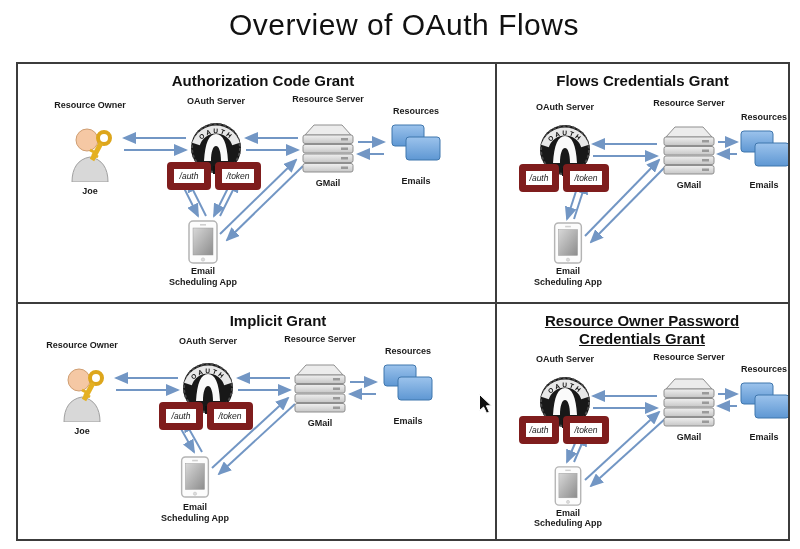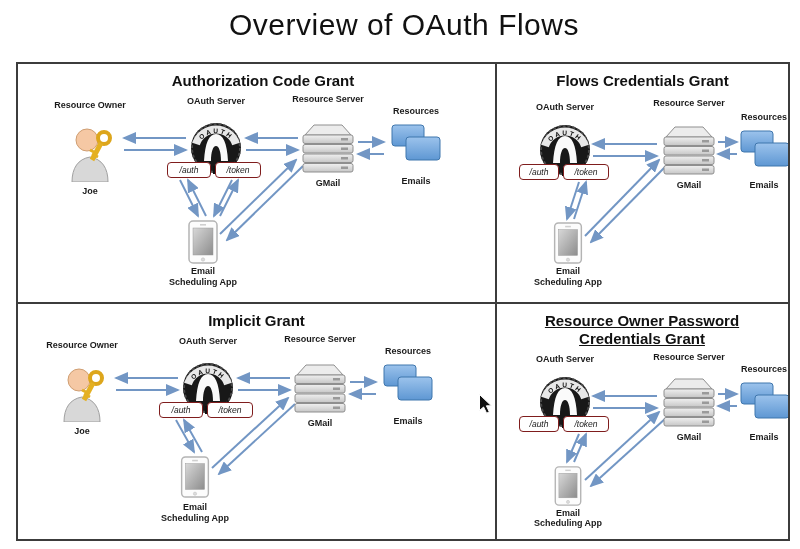--- a/index.html
+++ b/index.html
@@ -7,30 +7,30 @@
          font-family:"Liberation Sans",sans-serif;color:#111;}
   .main-title{position:absolute;top:0;left:0;width:100%;text-align:center;
          font-size:30px;font-weight:400;letter-spacing:.5px;margin:4px;padding-top:4px;}
   .frame{position:absolute;left:16px;top:62px;width:774px;height:479px;
          border:2px solid #3c3c3c;box-sizing:border-box;background:#fff;}
   .divider-v{position:absolute;left:477px;top:0;width:2px;height:475px;background:#3c3c3c;}
   .divider-h{position:absolute;left:0;top:238px;width:770px;height:2px;background:#3c3c3c;}
   .quad{position:absolute;overflow:hidden;}
   .q1{left:0;top:0;width:474px;height:238px;margin-left:8px;}
   .q2{left:479px;top:0;width:291px;height:238px;}
-  .q3{left:0;top:240px;width:477px;height:235px;}
+  .q3{left:0;top:240px;width:477px;height:235px;padding-left:43px;}
   .q4{left:479px;top:240px;width:291px;height:235px;}
   .q-title{position:absolute;top:8px;left:0;width:100%;text-align:center;
          font-size:15px;font-weight:bold;margin:0;line-height:18px;}
   .q4 .q-title{top:8px;left:25px;width:240px;text-decoration:underline;}
   .arrows{position:absolute;left:0;top:0;z-index:1;}
   .node{position:absolute;z-index:2;}
   .node-label,.node-name{position:absolute;z-index:2;font-size:9px;font-weight:bold;
          line-height:11px;text-align:center;color:#1a1a1a;}
-  .endpoint{position:absolute;z-index:3;background:#fff;border:1px solid #7f1d1d;
+  .endpoint{position:absolute;z-index:3;background:#fff;border:7px solid #7f1d1d;
          border-radius:4px;font-size:8.5px;font-style:italic;text-align:center;
          padding:2px 0;box-sizing:border-box;color:#222;}
   .badge-svg{position:absolute;left:0;top:0;z-index:3;pointer-events:none;}
   .cursor{position:absolute;left:479px;top:394px;z-index:9;}
   line{stroke:#7296c4;stroke-width:2;}
 </style>
 </head>
 <body>
 
 <svg width="0" height="0" style="position:absolute" aria-hidden="true">

